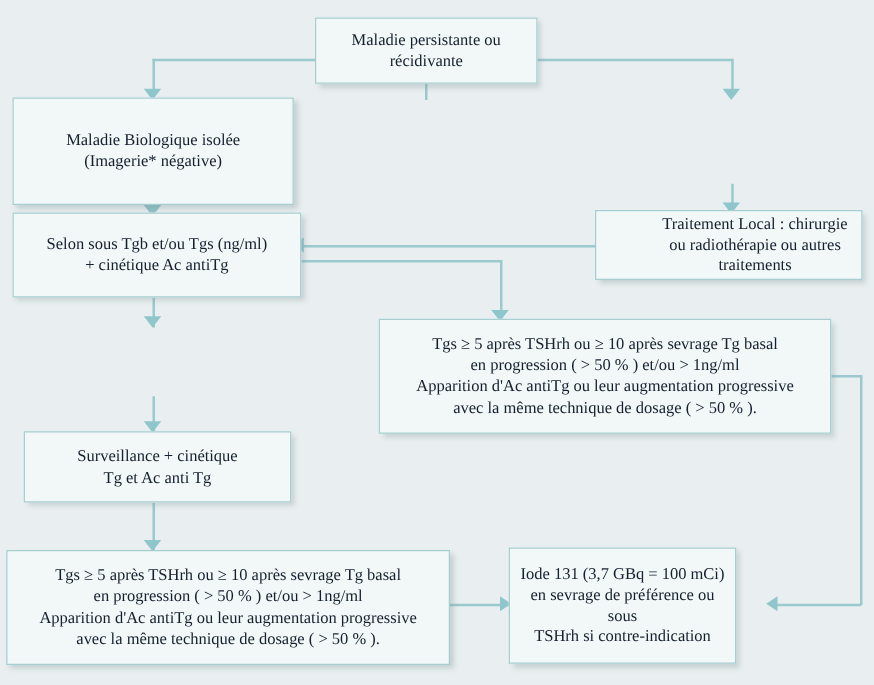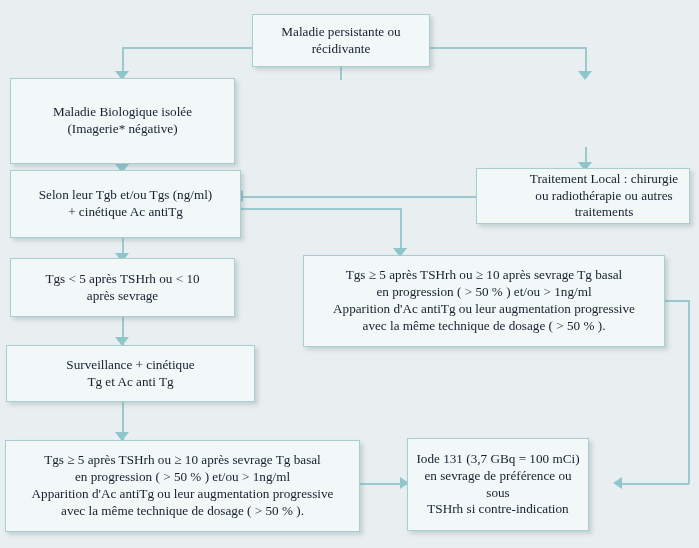--- a/index.html
+++ b/index.html
@@ -111,43 +111,39 @@
 récidivante</span>
   </div>
 
   <div class="node" style="left:10px; top:78px; width:225px; height:86px;">
     <span class="txt">Maladie Biologique isolée
 (Imagerie* négative)</span>
   </div>
 
 
   <div class="node" style="left:10px; top:170px; width:231px; height:68px;">
-    <span class="txt">Selon leur Tgb et/ou Tgs (ng/ml)
+    <span class="txt">Selon sous Tgb et/ou Tgs (ng/ml)
 + cinétique Ac antiTg</span>
   </div>
 
   <div class="node" style="left:476px; top:168px; width:214px; height:56px;padding-left:48px;">
     <span class="txt">Traitement Local : chirurgie
 ou radiothérapie ou autres
 traitements</span>
   </div>
 
-  <div class="node" style="left:10px; top:258px; width:225px; height:59px;">
-    <span class="txt">Tgs &lt; 5 après TSHrh ou &lt; 10
-après sevrage</span>
-  </div>
 
   <div class="node" style="left:303px; top:255px; width:362px; height:92px;">
     <span class="txt">Tgs ≥ 5 après TSHrh ou ≥ 10 après sevrage Tg basal
 en progression ( &gt; 50 % ) et/ou &gt; 1ng/ml
 Apparition d'Ac antiTg ou leur augmentation progressive
 avec la même technique de dosage ( &gt; 50 % ).</span>
   </div>
 
-  <div class="node" style="left:6px; top:345px; width:249px; height:57px;">
+  <div class="node" style="left:19px; top:345px; width:214px; height:57px;">
     <span class="txt">Surveillance + cinétique
 Tg et Ac anti Tg</span>
   </div>
 
   <div class="node" style="left:5px; top:440px; width:355px; height:92px;">
     <span class="txt">Tgs ≥ 5 après TSHrh ou ≥ 10 après sevrage Tg basal
 en progression ( &gt; 50 % ) et/ou &gt; 1ng/ml
 Apparition d'Ac antiTg ou leur augmentation progressive
 avec la même technique de dosage ( &gt; 50 % ).</span>
   </div>

